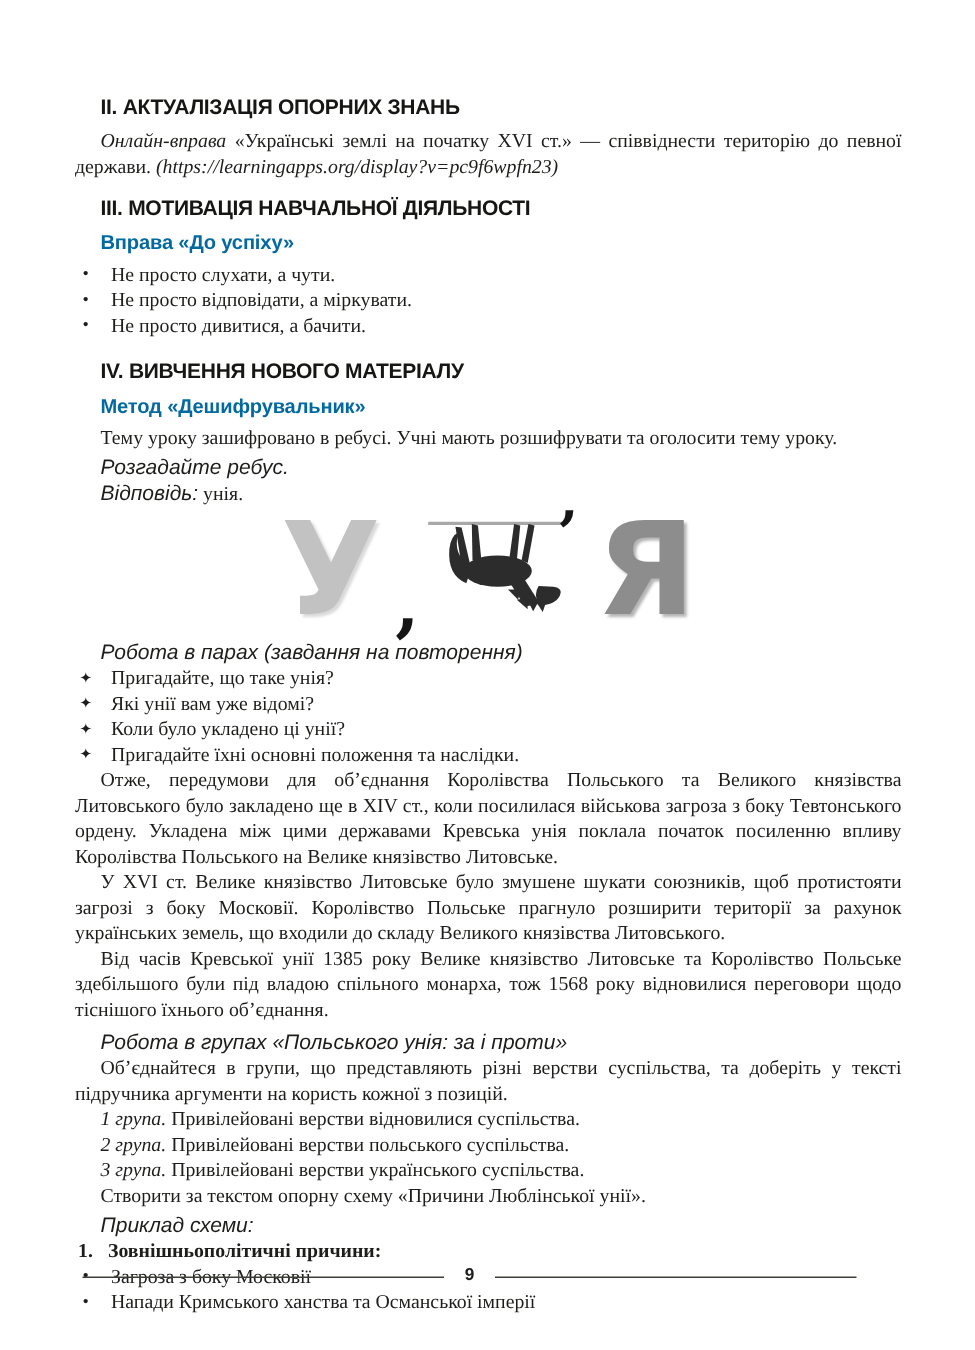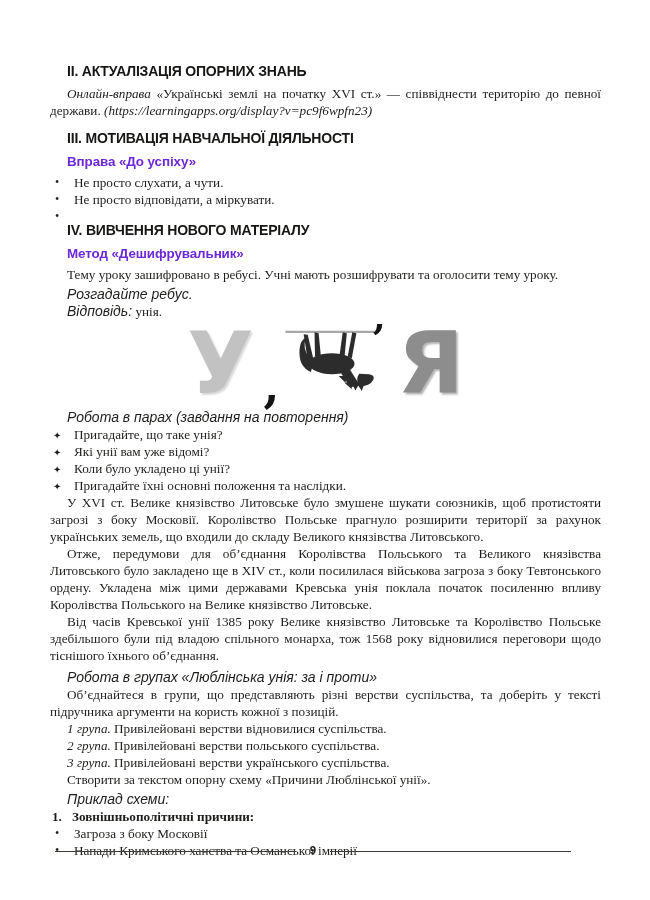--- a/index.html
+++ b/index.html
@@ -8,21 +8,21 @@
     font-family:"Liberation Serif",serif;color:#1d1d1b;font-size:13.2px;line-height:17px;
   }
   .content{position:absolute;left:50px;width:551px;top:62px;}
   .h-main{
     font-family:"Liberation Sans",sans-serif;font-weight:700;font-size:14px;line-height:18px;
     letter-spacing:-0.2px;color:#161614;margin:0 0 5px;padding-left:17px;
   }
   .mt-sec{margin-top:10px;}
   .subhead{
     font-family:"Liberation Sans",sans-serif;font-weight:700;font-size:13.4px;line-height:17px;
-    color:#6d28d9;margin:6px 0 4px;padding-left:17px;letter-spacing:-0.1px;
+    color:#0369a1;margin:6px 0 4px;padding-left:17px;letter-spacing:-0.1px;
   }
   .para{margin:0;text-indent:17px;text-align:justify;}
   .para-noj{margin:0;text-indent:17px;}
   .lbl{
     font-family:"Liberation Sans",sans-serif;font-style:italic;font-size:14px;line-height:17px;
     padding-left:17px;margin:3px 0 0;
   }
   .it-serif{font-style:italic;}
   .blt{position:relative;padding-left:24px;margin:0;}
   .blt .mk{position:absolute;left:5px;top:0;font-size:12px;}
@@ -54,21 +54,21 @@
 <div class="page">
   <div class="content">
 
     <div class="h-main">II. АКТУАЛІЗАЦІЯ ОПОРНИХ ЗНАНЬ</div>
     <p class="para"><span class="it-serif">Онлайн-вправа</span><span> «Українські землі на початку XVI ст.» — співвіднести територію до певної держави. </span><span class="it-serif">(https://learningapps.org/display?v=pc9f6wpfn23)</span></p>
 
     <div class="h-main mt-sec">III. МОТИВАЦІЯ НАВЧАЛЬНОЇ ДІЯЛЬНОСТІ</div>
     <div class="subhead">Вправа «До успіху»</div>
     <div class="blt"><span class="mk">•</span><span>Не просто слухати, а чути.</span></div>
     <div class="blt"><span class="mk">•</span><span>Не просто відповідати, а міркувати.</span></div>
-    <div class="blt"><span class="mk">•</span></div>
+    <div class="blt"><span class="mk">•</span><span>Не просто дивитися, а бачити.</span></div>
 
     <div class="h-main" style="margin-top:13px;">IV. ВИВЧЕННЯ НОВОГО МАТЕРІАЛУ</div>
     <div class="subhead">Метод «Дешифрувальник»</div>
     <p class="para">Тему уроку зашифровано в ребусі. Учні мають розшифрувати та оголосити тему уроку.</p>
     <div class="lbl">Розгадайте ребус.</div>
     <p class="para-noj" style="text-indent:0;padding-left:17px;"><span class="lbl" style="padding-left:0;">Відповідь:</span><span> унія.</span></p>
 
     <div class="rebus">
       <span class="rl rl-u">У</span>
       <span class="rcomma">,</span>
@@ -94,25 +94,25 @@
       <span class="rapos">’</span>
       <span class="rl rl-ya">Я</span>
     </div>
 
     <div class="lbl" style="margin-top:6px;">Робота в парах (завдання на повторення)</div>
     <div class="blt"><span class="mkd">✦</span><span>Пригадайте, що таке унія?</span></div>
     <div class="blt"><span class="mkd">✦</span><span>Які унії вам уже відомі?</span></div>
     <div class="blt"><span class="mkd">✦</span><span>Коли було укладено ці унії?</span></div>
     <div class="blt"><span class="mkd">✦</span><span>Пригадайте їхні основні положення та наслідки.</span></div>
 
+    <p class="para">Отже, передумови для об’єднання Королівства Польського та Великого князівства Литовського було закладено ще в XIV ст., коли посилилася військова загроза з боку Тевтонського ордену. Укладена між цими державами Кревська унія поклала початок посиленню впливу Королівства Польського на Велике князівство Литовське.</p>
     <p class="para">У XVI ст. Велике князівство Литовське  було змушене шукати союзників, щоб протистояти загрозі з боку Московії. Королівство Польське прагнуло розширити території за рахунок українських земель, що входили до складу Великого князівства Литовського.</p>
-    <p class="para">Отже, передумови для об’єднання Королівства Польського та Великого князівства Литовського було закладено ще в XIV ст., коли посилилася військова загроза з боку Тевтонського ордену. Укладена між цими державами Кревська унія поклала початок посиленню впливу Королівства Польського на Велике князівство Литовське.</p>
     <p class="para">Від часів Кревської унії 1385 року Велике князівство Литовське та Королівство Польське здебільшого були під владою спільного монарха, тож 1568 року відновилися переговори щодо тіснішого їхнього об’єднання.</p>
 
-    <div class="lbl" style="margin-top:5px;">Робота в групах «Люблінська унія: за і проти»</div>
+    <div class="lbl" style="margin-top:5px;">Робота в групах «Польського унія: за і проти»</div>
     <p class="para">Об’єднайтеся в групи, що представляють різні верстви суспільства, та доберіть у тексті підручника аргументи на користь кожної з позицій.</p>
     <p class="grp"><span class="it-serif">1 група.</span><span> Привілейовані верстви відновилися суспільства.</span></p>
     <p class="grp"><span class="it-serif">2 група.</span><span> Привілейовані верстви польського суспільства.</span></p>
     <p class="grp"><span class="it-serif">3 група.</span><span> Привілейовані верстви українського суспільства.</span></p>
 
     <p class="para-noj">Створити за текстом опорну схему «Причини Люблінської унії».</p>
     <div class="lbl">Приклад схеми:</div>
     <div class="numline"><span class="mk">1.</span><span>Зовнішньополітичні причини:</span></div>
     <div class="blt"><span class="mk">•</span><span>Загроза з боку Московії</span></div>
     <div class="blt"><span class="mk">•</span><span>Напади Кримського ханства та Османської імперії</span></div>

